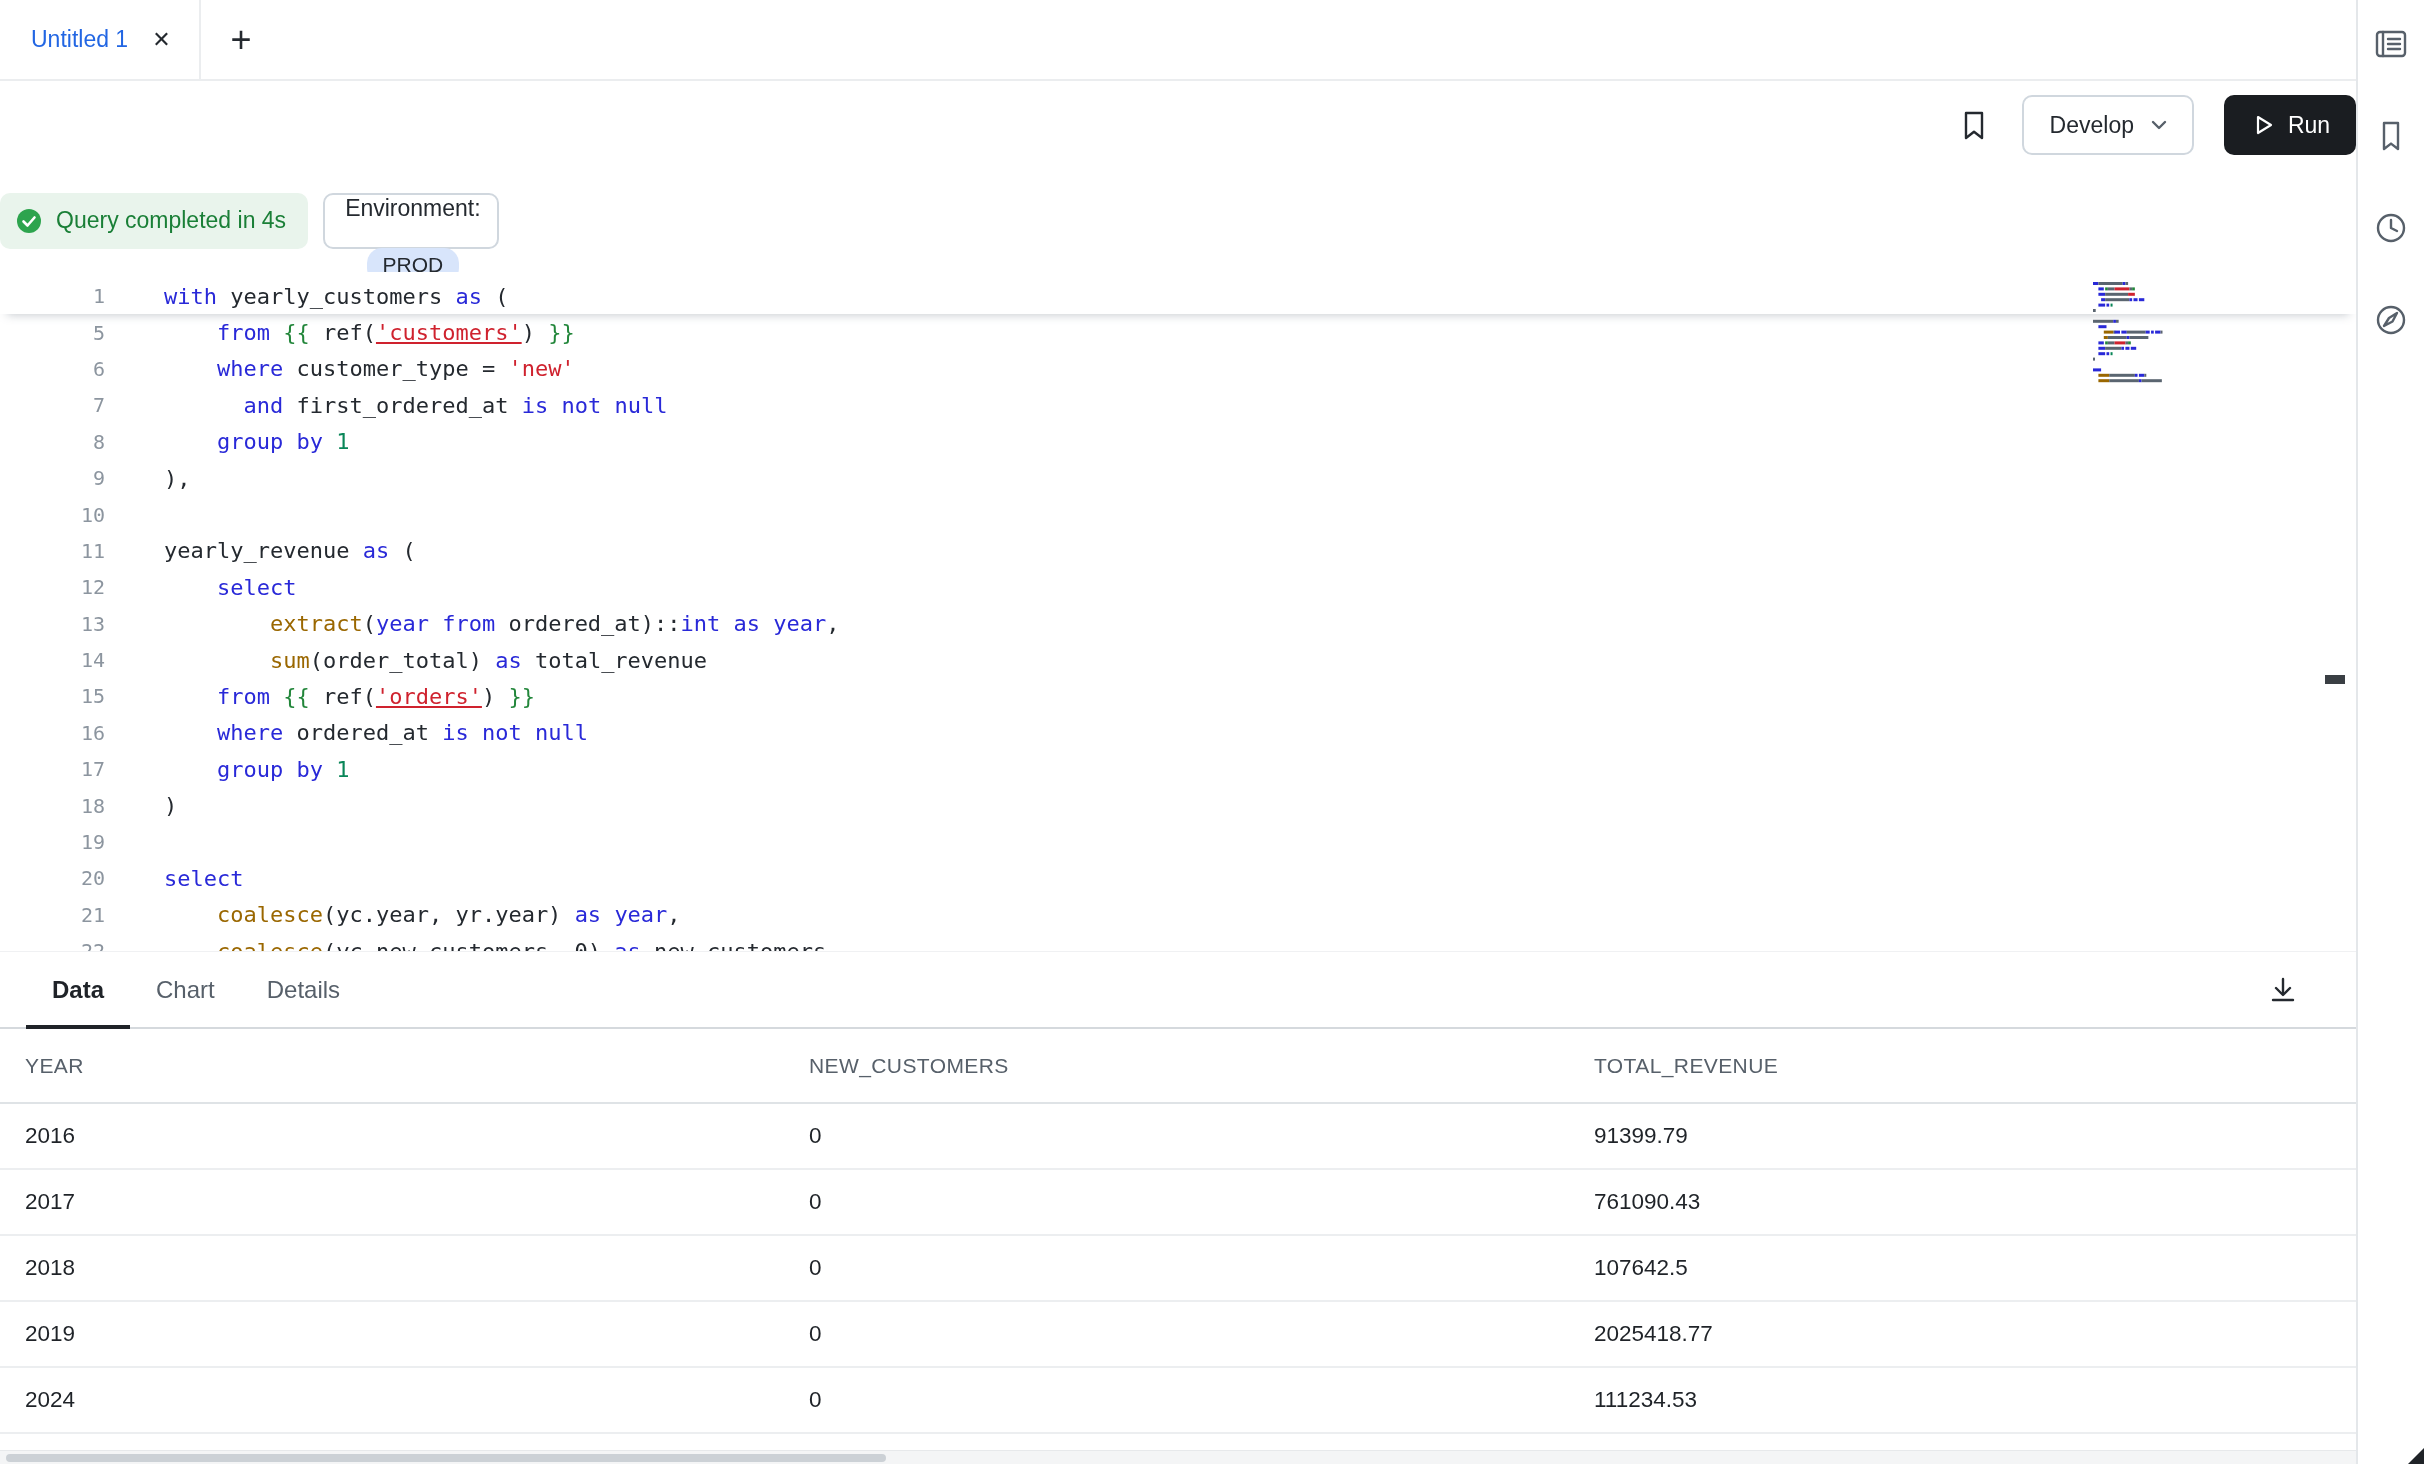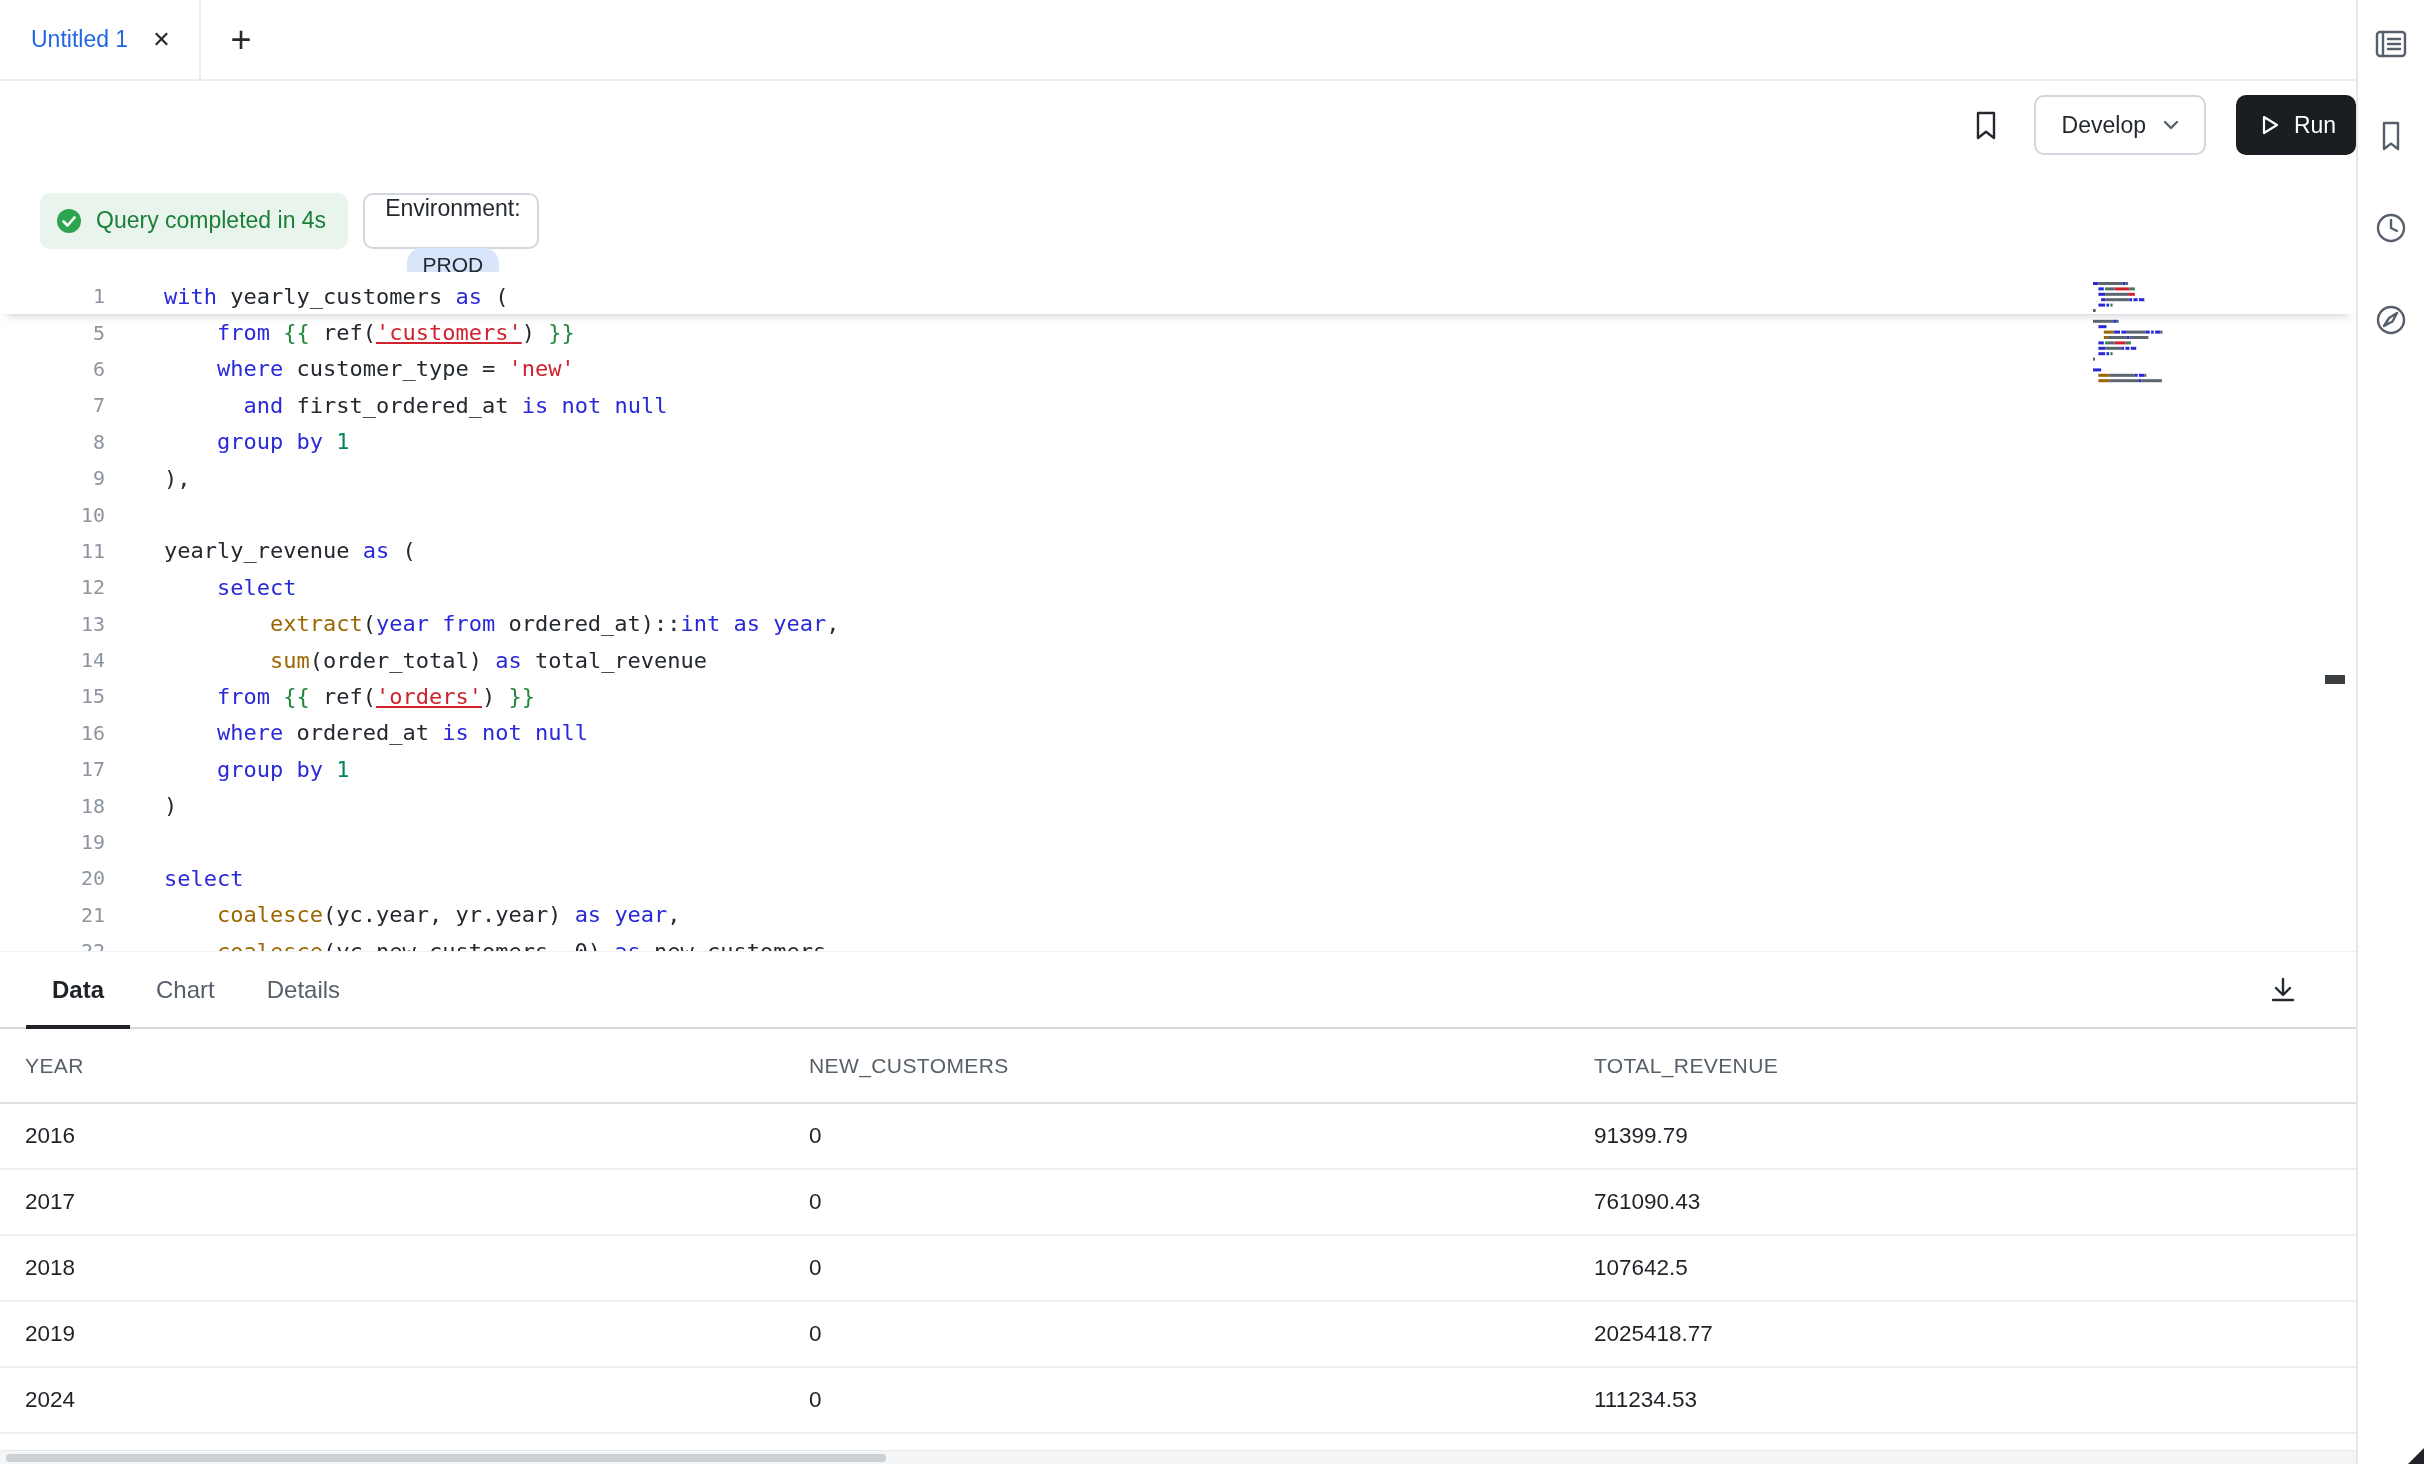--- a/index.html
+++ b/index.html
@@ -13,25 +13,25 @@
   .tab { height:100%; display:flex; align-items:center; padding:0 28px 0 31px; border-right:2px solid #ebedef; cursor:pointer; }
   .tab-label { color:#2266e3; font-size:23px; }
   .tab-close { margin-left:24px; font-size:22px; color:#24292f; line-height:1; }
   .newtab { margin-left:30px; font-size:36px; font-weight:300; color:#24292f; background:none; border:none; cursor:pointer; line-height:1; }
 
   
   .toolbar { height:88px; flex:none; display:flex; align-items:center; justify-content:flex-end; gap:30px; }
   .icon-btn { background:none; border:none; cursor:pointer; display:flex; align-items:center; }
   .btn-develop { display:flex; align-items:center; gap:14px; height:60px; padding:0 22px 0 26px;
     background:#fff; border:2px solid #d0d7de; border-radius:10px; font-size:23px; color:#24292f; cursor:pointer; }
-  .btn-run { display:flex; align-items:center; gap:12px; width:120px; height:60px; justify-content:center;
+  .btn-run { display:flex; align-items:center; gap:12px; width:132px; height:60px; justify-content:center;
     background:#1a1d21; color:#fff; border:none; border-radius:10px; font-size:23px; cursor:pointer; }
 
   
-  .statusbar { height:103px; flex:none; display:flex; align-items:center; gap:15px; padding-left:40px; }
+  .statusbar { height:103px; flex:none; display:flex; align-items:center; gap:15px; }
   .chip-status { display:flex; align-items:center; gap:12px; height:56px; padding:0 22px 0 14px;
     background:#e9f4ec; border-radius:10px; color:#1a7f37; font-size:23px; font-weight:500; }
   .chip-env { display:flex; align-items:center; gap:26px; height:56px; padding:0 16px 0 20px;
     background:#fff; border:2px solid #d0d7de; border-radius:10px; font-size:23px; cursor:pointer;flex-direction:column; }
   .env-pill { background:#d8e5fb; border-radius:15px; padding:5px 16px 6px; font-size:21px; color:#24292f; }
 
   
   .editor { flex:1; position:relative; overflow:hidden; padding-top:6px; background:#fff;
     font-family:"DejaVu Sans Mono","Liberation Mono",monospace; }
   .code-row { display:flex; align-items:center; height:36.4px; }

